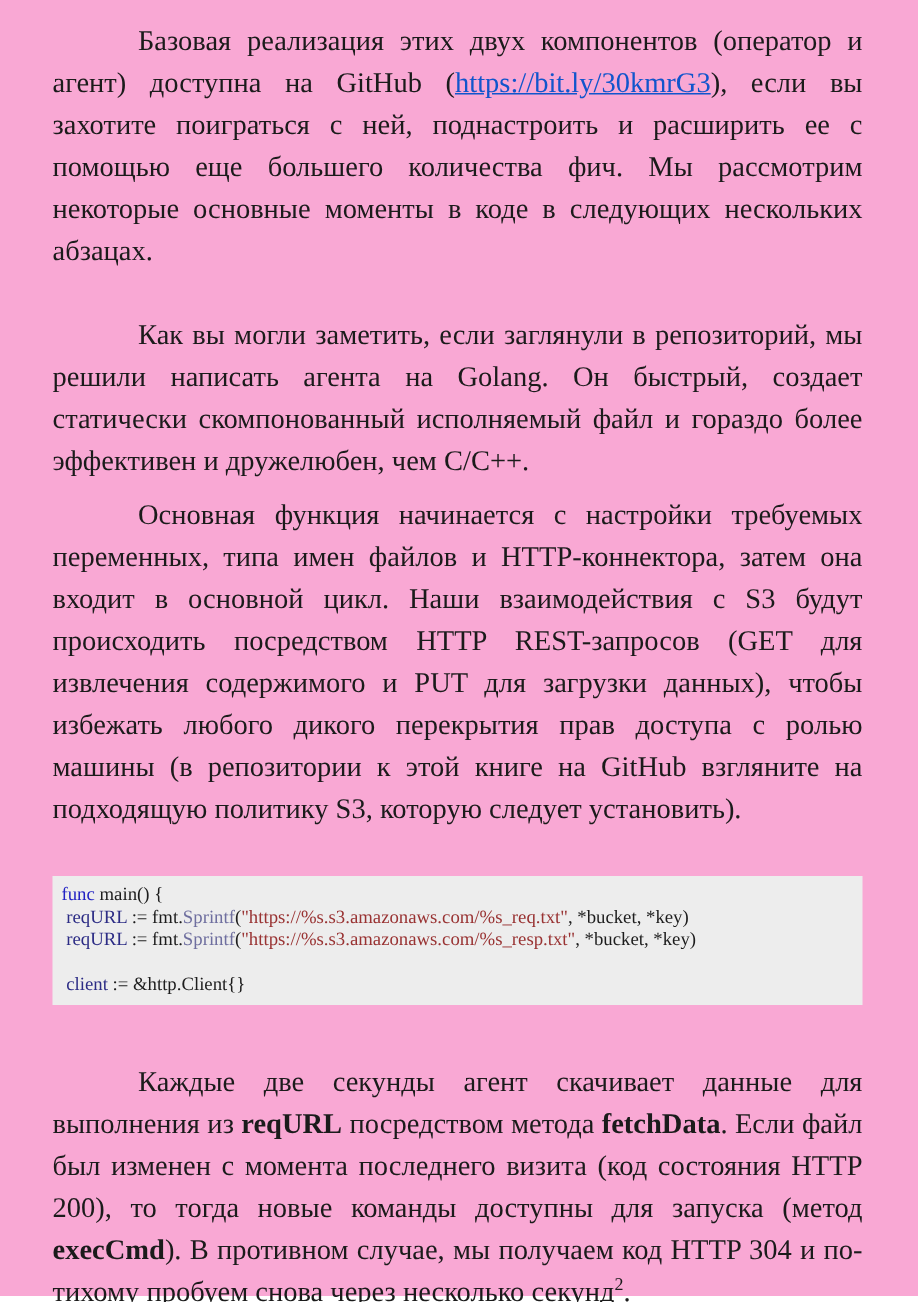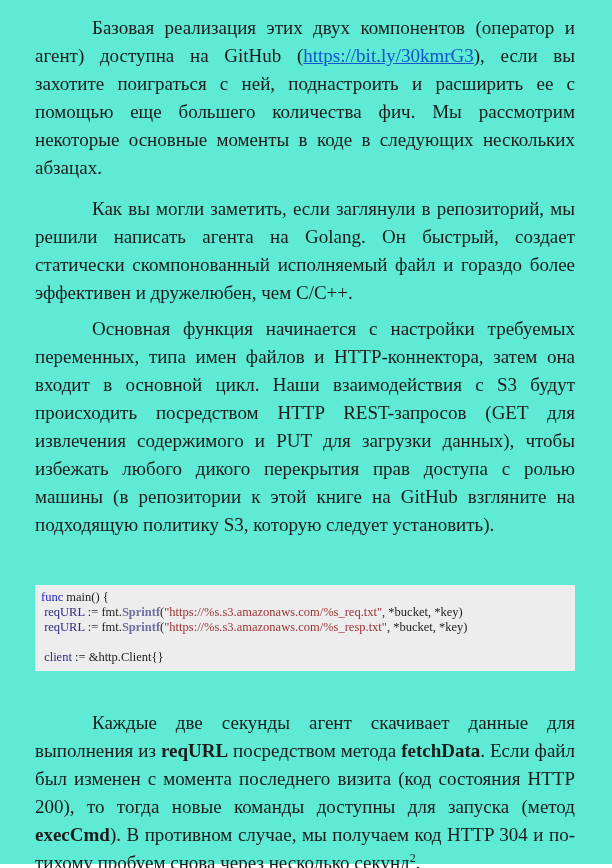--- a/index.html
+++ b/index.html
@@ -11,64 +11,64 @@
     width: 612px;
     height: 868px;
     overflow: hidden;
     font-family: "Liberation Serif", "DejaVu Serif", serif;
   }
   .page {
     box-sizing: border-box;
     width: 612px;
     height: 864px;
     padding: 14px 37px 0 35px;
-    background: #5eead4;
+    background: #f9a8d4;
   }
   .body-par {
     margin: 0;
     font-size: 19px;
     line-height: 28px;
     color: #1b1b1b;
     text-align: justify;
     text-indent: 57px;
   }
   .par-1 { margin-top: 0; }
-  .par-2 { margin-top: 13px; }
+  .par-2 { margin-top: 28px; }
   .par-3 { margin-top: 8px; }
   .par-4 { margin-top: 38px; }
   .run-normal { }
   .run-bold { font-weight: bold; }
   .run-sup {
     vertical-align: super;
     font-size: 12px;
     line-height: 0;
   }
   a.run-link {
     color: #1155cc;
     text-decoration: underline;
     cursor: pointer;
   }
   .code-block {
     box-sizing: border-box;
-    margin-top: 46px;
+    margin-top: 30px;
     width: 540px;
     background: #ededed;
     padding: 5px 8px 6px 6px;
     font-family: "Liberation Serif", "DejaVu Serif", serif;
     font-size: 12.5px;
     line-height: 15px;
     color: #1d1d1d;
   }
   .code-line {
     white-space: pre;
     min-height: 15px;
   }
   .tok-kw  { color: #2323c4; }
   .tok-id  { color: #2c2c85; }
-  .tok-fn  { color: #6f6f9f; font-weight: bold; }
+  .tok-fn  { color: #6f6f9f; }
   .tok-str { color: #993333; }
   .tok-pl  { color: #1d1d1d; }
 </style>
 </head>
 <body>
 
 <div class="page">
 
   <p class="body-par par-1"><span class="run-normal">Базовая реализация этих двух компонентов (оператор и агент) доступна на GitHub (</span><a class="run-link" href="#">https://bit.ly/30kmrG3</a><span class="run-normal">), если вы захотите поиграться с ней, поднастроить и расширить ее с помощью еще большего количества фич. Мы рассмотрим некоторые основные моменты в коде в следующих нескольких абзацах.</span></p>
 

